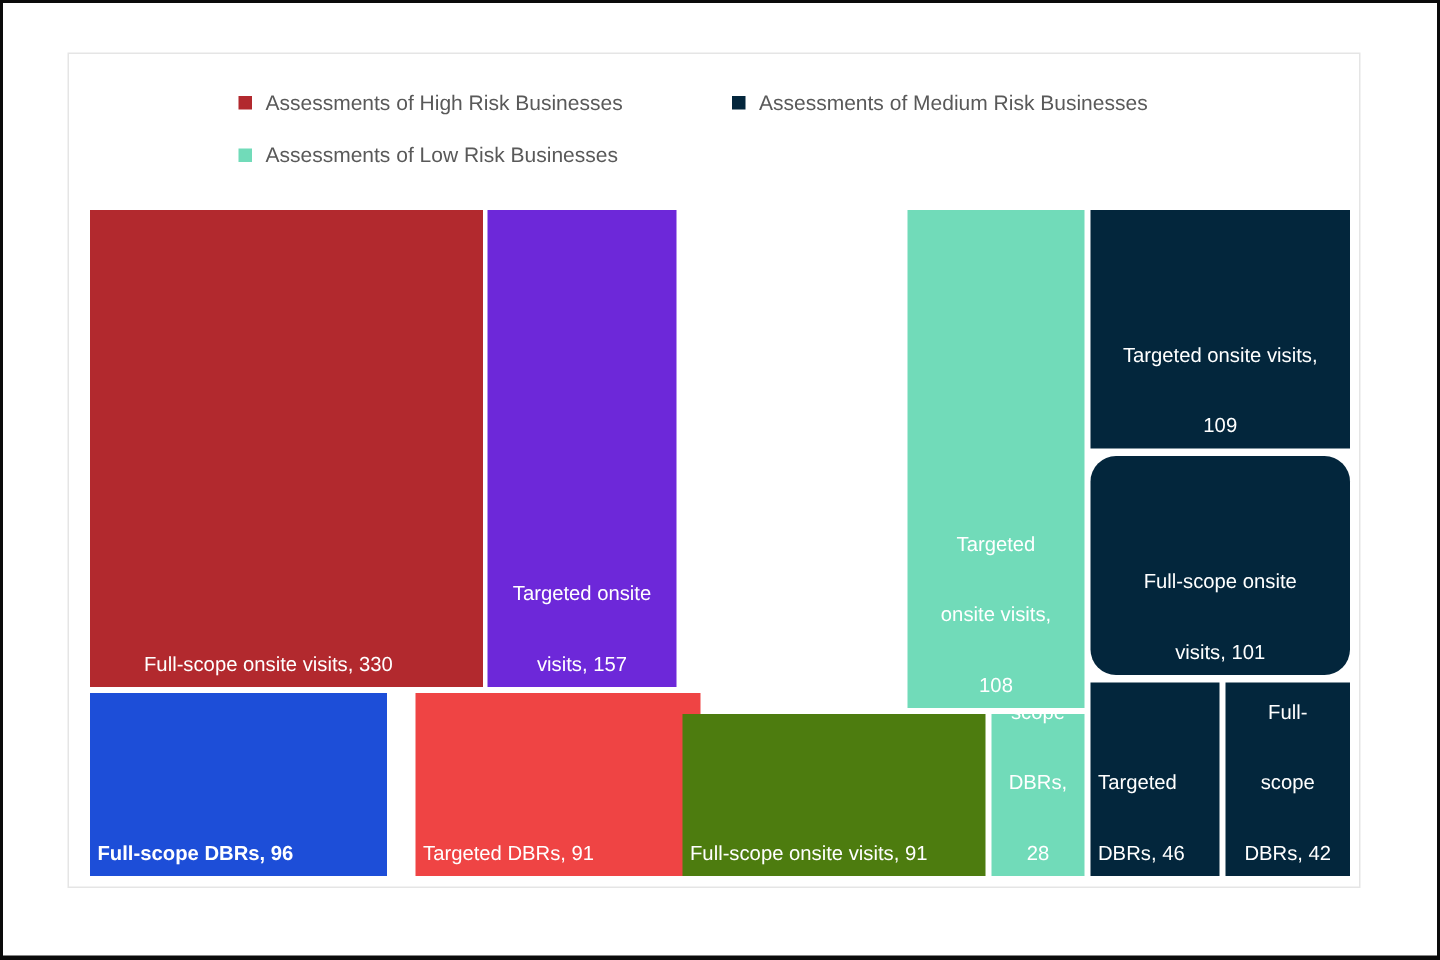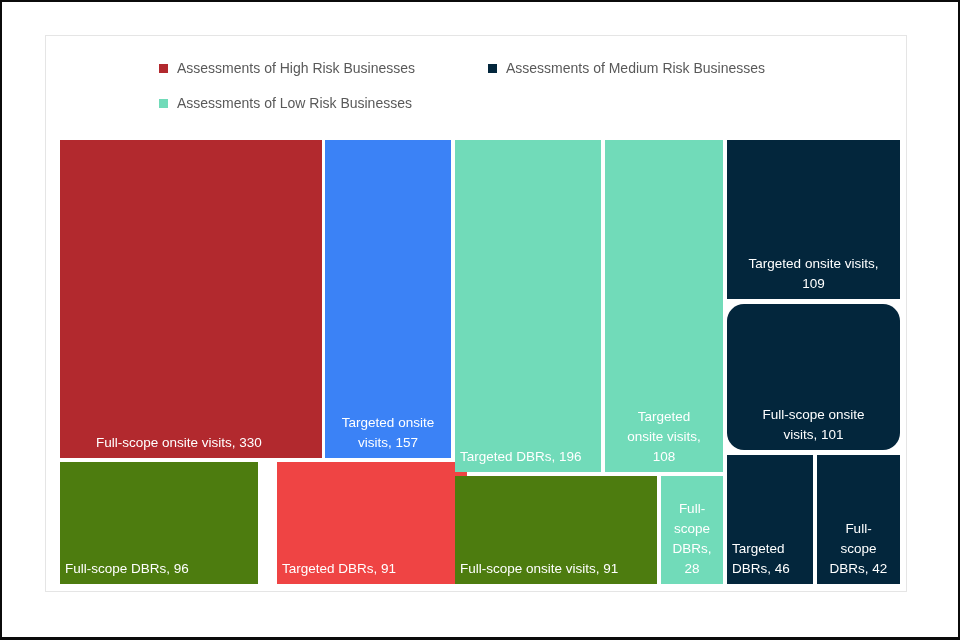--- a/index.html
+++ b/index.html
@@ -54,21 +54,21 @@
     flex-direction:column;
     justify-content:flex-end;
     padding:4px 5px 5px 5px;
     color:#ffffff;
     font-size:13.5px;
     line-height:20px;
     overflow:hidden;
   }
   .tile.align-left{align-items:flex-start;text-align:left;}
   .tile.align-center{align-items:center;text-align:center;}
-  .tile-line{white-space:nowrap;}
+  .tile-line{white-space:nowrap;margin-top:27px;}
 </style>
 </head>
 <body>
 
 <div class="page">
   <div class="card">
 
     <div class="legend">
       <div class="legend-row">
         <div class="legend-item fixed">
@@ -85,32 +85,29 @@
           <span class="swatch" style="background: rgb(113, 219, 185);"></span>
           <span class="legend-label">Assessments of Low Risk Businesses</span>
         </div>
       </div>
     </div>
 
     <div class="treemap">
         <div class="tile align-left" title="Full-scope onsite visits, 330" style="left: 0px; top: 0px; width: 262px; height: 318px; background: rgb(178, 41, 46); padding-left: 36px;">
           <div class="tile-line">Full-scope onsite visits, 330</div>
         </div>
-        <div class="tile align-center" title="Targeted onsite visits, 157" style="left: 265px; top: 0px; width: 126px; height: 318px; background: #3b82f6;">
+        <div class="tile align-center" title="Targeted onsite visits, 157" style="left: 265px; top: 0px; width: 126px; height: 318px; background: #6d28d9;">
           <div class="tile-line">Targeted onsite</div>
           <div class="tile-line">visits, 157</div>
         </div>
-        <div class="tile align-left" title="Full-scope DBRs, 96" style="left: 0px; top: 322px; width: 198px; height: 122px; background: #4d7c0f;">
+        <div class="tile align-left" title="Full-scope DBRs, 96" style="left: 0px; top: 322px; width: 198px; height: 122px; background: #1d4ed8; font-weight: bold;">
           <div class="tile-line">Full-scope DBRs, 96</div>
         </div>
         <div class="tile align-left" title="Targeted DBRs, 91" style="left: 217px; top: 322px; width: 190px; height: 122px; background: #ef4444;">
           <div class="tile-line">Targeted DBRs, 91</div>
-        </div>
-        <div class="tile align-left" title="Targeted DBRs, 196" style="left: 395px; top: 0px; width: 146px; height: 332px; background: rgb(113, 219, 185);">
-          <div class="tile-line">Targeted DBRs, 196</div>
         </div>
         <div class="tile align-center" title="Targeted onsite visits, 156" style="left: 545px; top: 0px; width: 118px; height: 332px; background: rgb(113, 219, 185);">
           <div class="tile-line">Targeted</div>
           <div class="tile-line">onsite visits,</div>
           <div class="tile-line">108</div>
         </div>
         <div class="tile align-left" title="Full-scope onsite visits, 91" style="left: 395px; top: 336px; width: 202px; height: 108px; background: #4d7c0f;">
           <div class="tile-line">Full-scope onsite visits, 91</div>
         </div>
         <div class="tile align-center" title="Full-scope DBRs, 28" style="left: 601px; top: 336px; width: 62px; height: 108px; background: rgb(113, 219, 185);">

